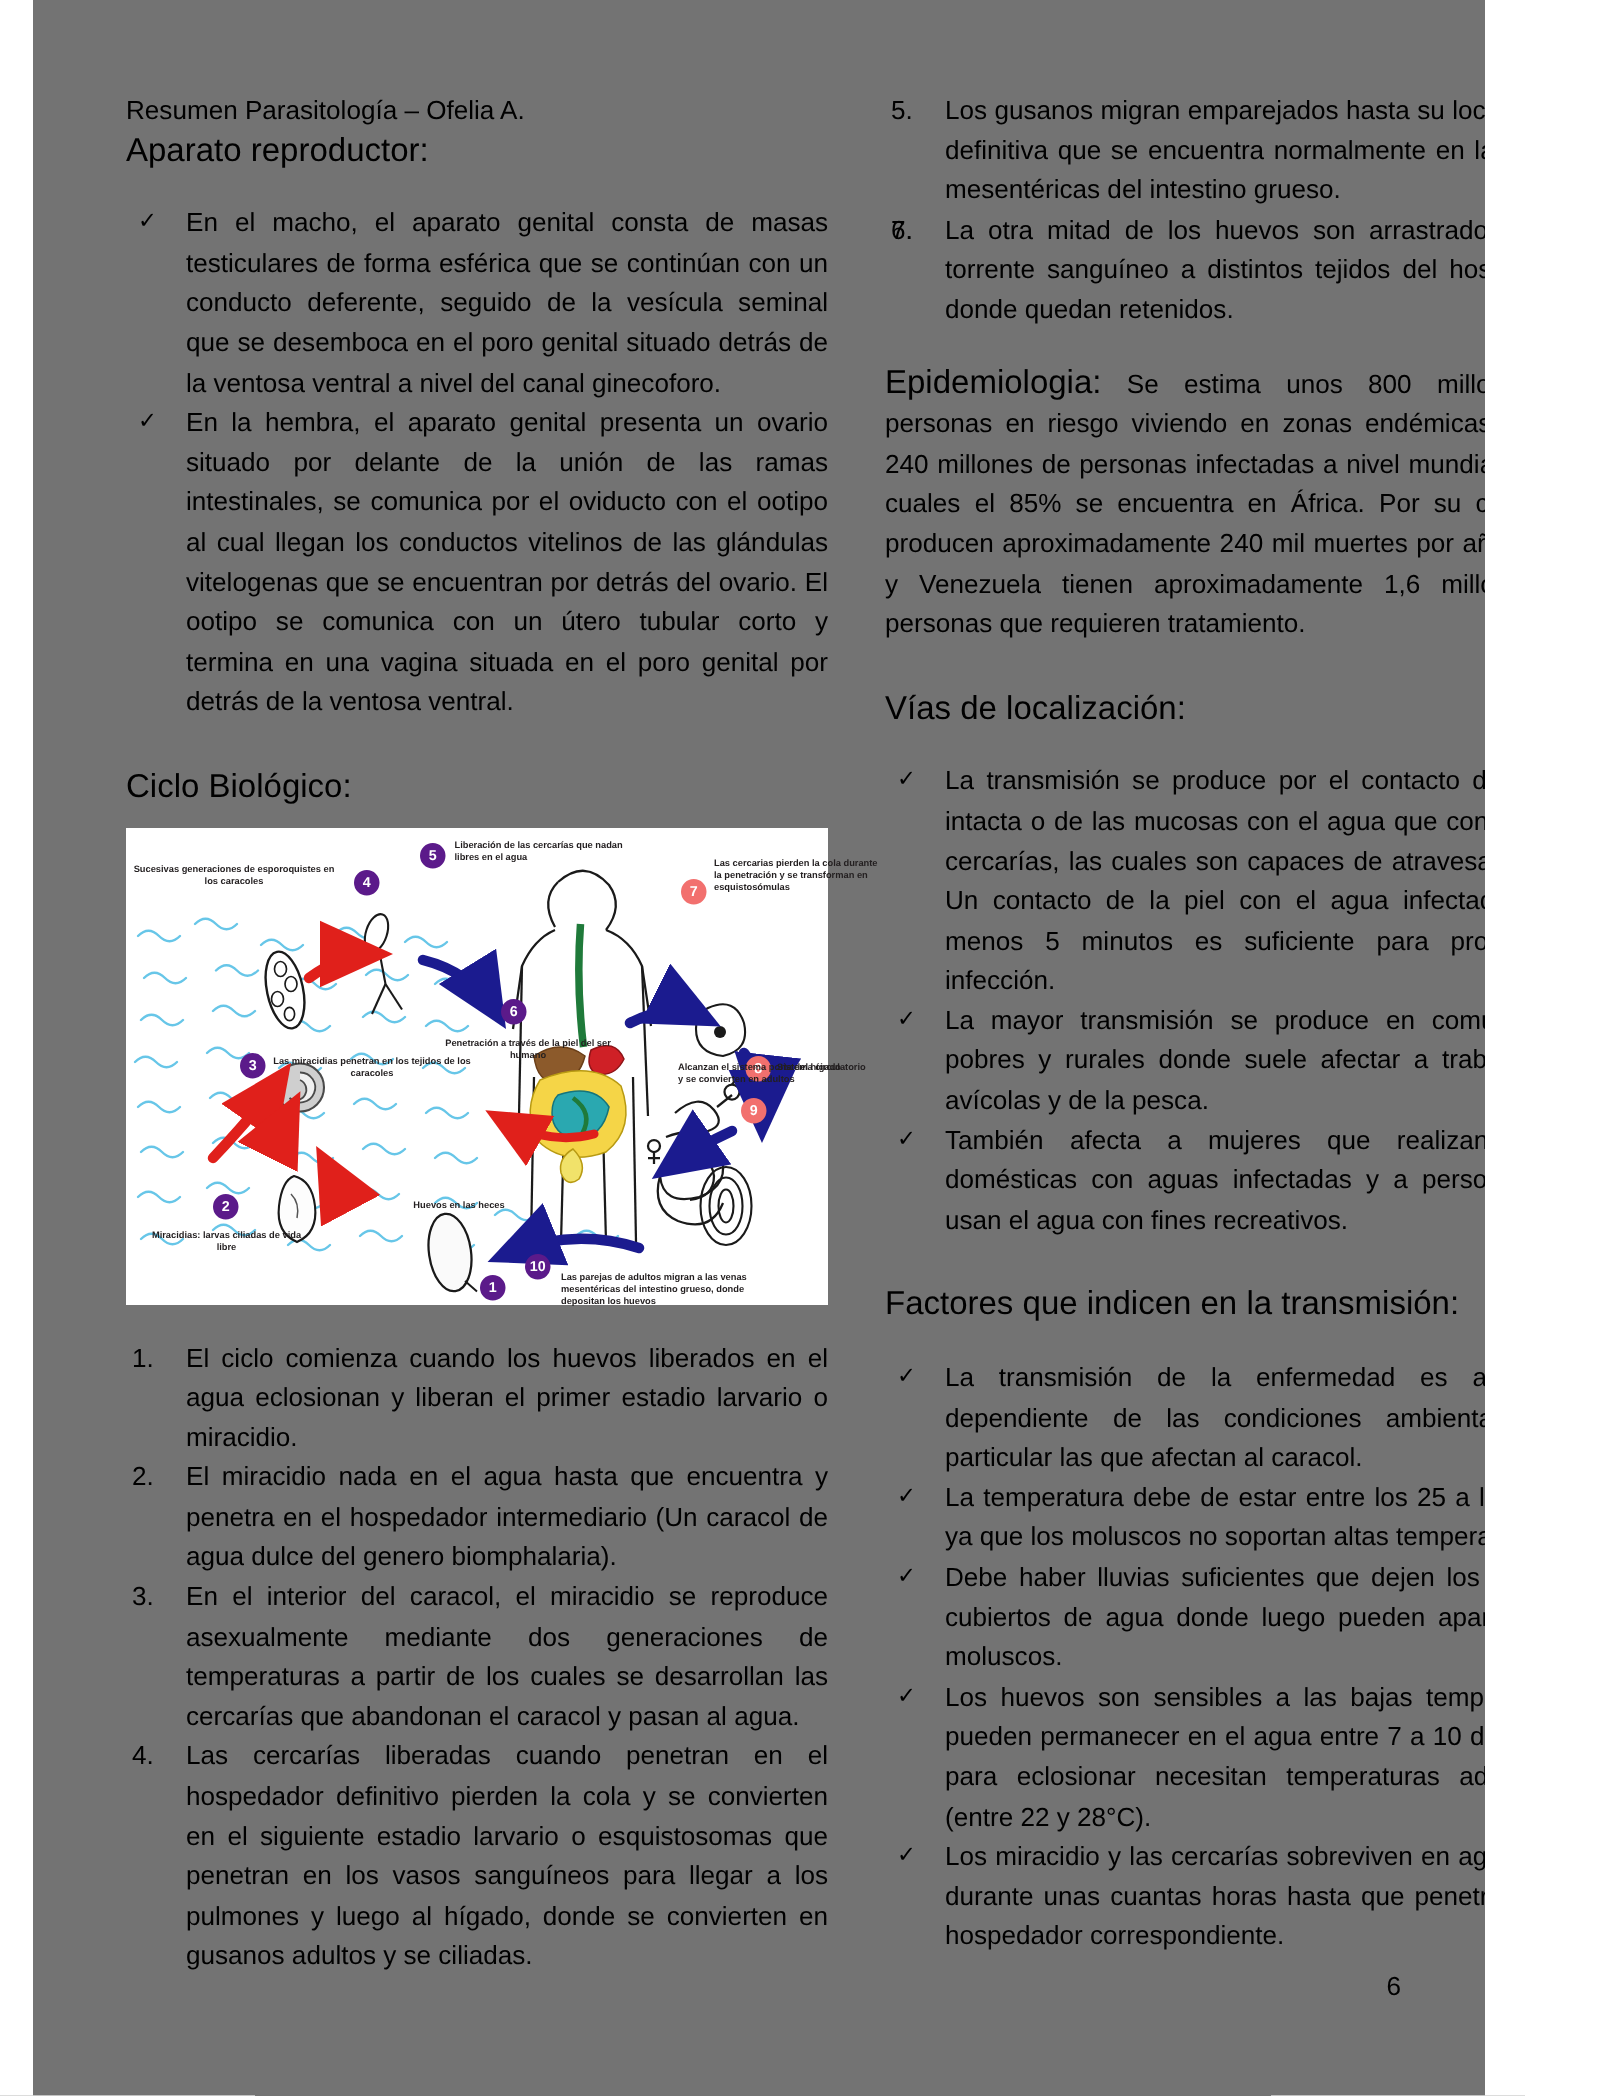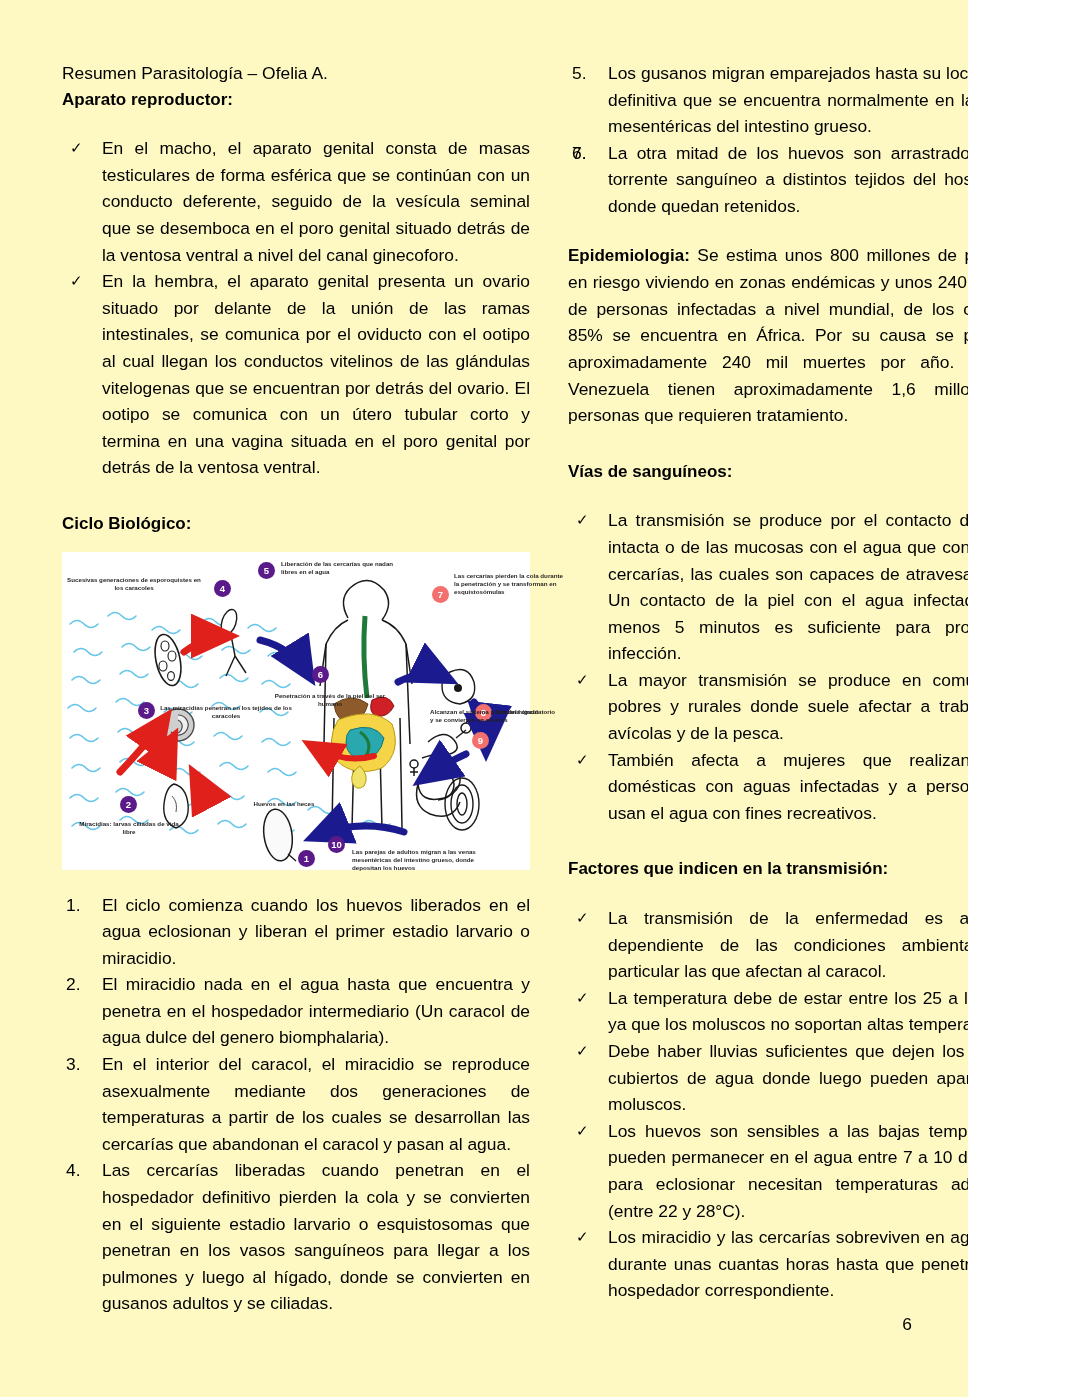--- a/index.html
+++ b/index.html
@@ -8,44 +8,45 @@
     background: #ffffff;
   }
   body {
     font-family: "Liberation Sans", sans-serif;
     color: #000000;
   }
   .page {
     position: relative;
     width: 968px;
     height: 1397px;
-    background: #fef9c3;
+    background: #737373;
     box-sizing: border-box;
     overflow: hidden;
+    margin-left: 22px;
   }
   .col {
     position: absolute;
     top: 60px;
     width: 468px;
   }
   .col-left  { left: 62px; }
   .col-right { left: 568px; }
 
   .txt {
     font-size: 17.4px;
     line-height: 26.6px;
     text-align: justify;
   }
   .hdr-plain {
     font-size: 17.4px;
     line-height: 26.6px;
   }
   .bold {
-    font-weight: bold;
-    font-size: 17px;
+    font-weight: normal;
+    font-size: 22px;
     line-height: 26.6px;
   }
   .gap-md { height: 22px; }
   .gap-lg { height: 30px; }
 
   
   ul.checks {
     list-style: none;
     margin: 0;
     padding: 0;
@@ -371,21 +372,21 @@
     </ol>
 
     <div class="gap-md"></div>
 
     <div class="txt">
       <span class="bold">Epidemiologia:</span><span> Se estima unos 800 millones de personas en riesgo viviendo en zonas endémicas y unos 240 millones de personas infectadas a nivel mundial, de los cuales el 85% se encuentra en África. Por su causa se producen aproximadamente 240 mil muertes por año. Brasil y Venezuela tienen aproximadamente 1,6 millones de  personas que requieren tratamiento.</span>
     </div>
 
     <div class="gap-lg"></div>
 
-    <div class="bold">Vías de sanguíneos:</div>
+    <div class="bold">Vías de localización:</div>
 
     <div class="gap-md"></div>
 
     <ul class="checks">
       <li>
         <span class="tick">✓</span>
         <span>La transmisión se produce por el contacto de la piel intacta o de las mucosas con el agua que contiene las cercarías, las cuales son capaces de atravesar la piel. Un contacto de la piel con el agua infectada de al menos 5 minutos es suficiente para producir la infección.</span>
       </li>
       <li>
         <span class="tick">✓</span>

